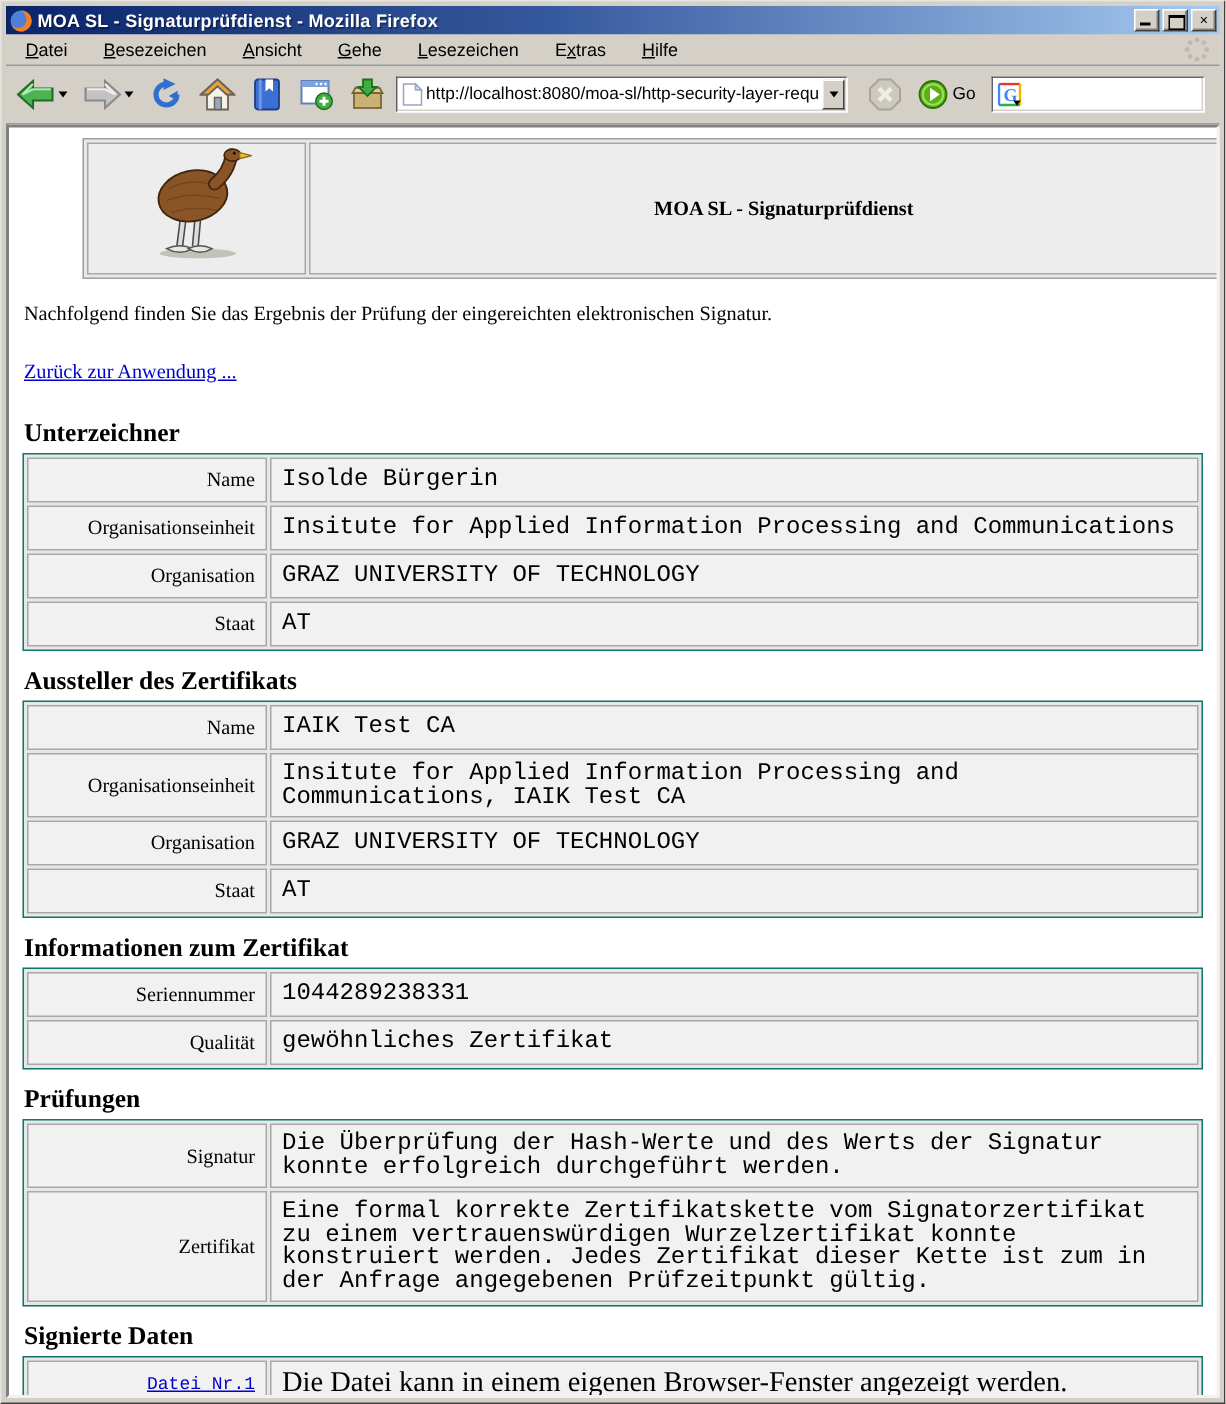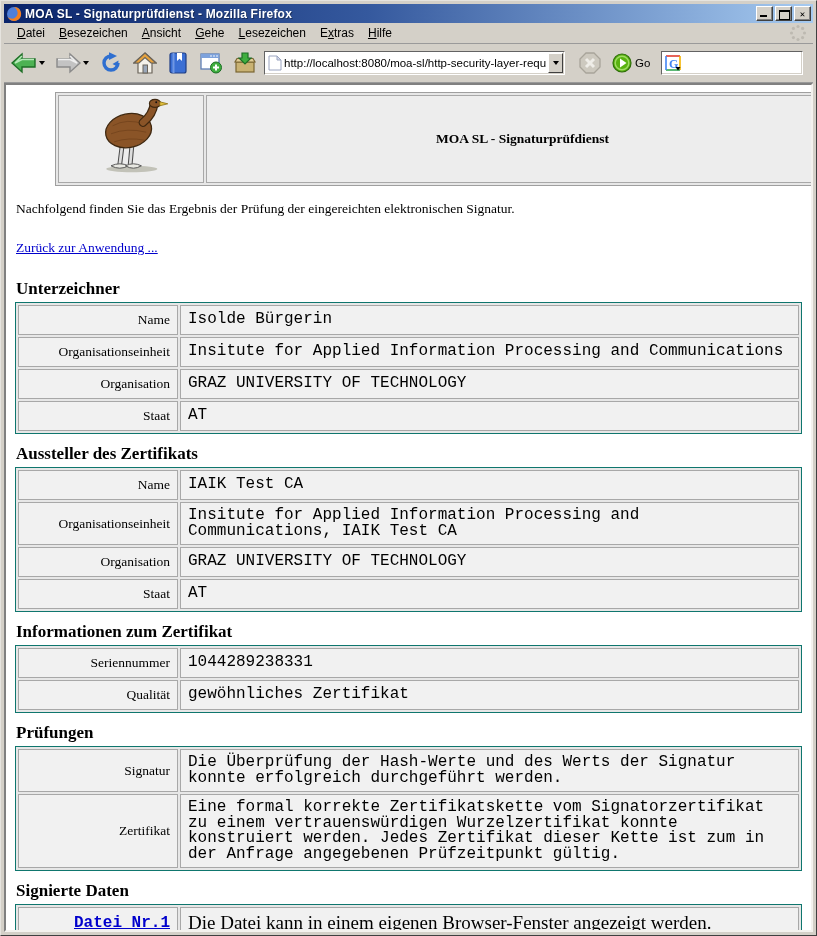--- a/index.html
+++ b/index.html
@@ -33,21 +33,21 @@
   .glyph-max::after { content:""; position:absolute; left:3px; top:3px; width:9px; height:7px;
     border:1px solid #000; border-top-width:2px; }
   .glyph-close::after { content:"\2715"; font-size:9px; font-weight:bold; position:absolute; left:0; right:0; top:1px; }
 
   
   .fxicon { width:16px; height:16px; flex:0 0 16px; }
 
   
   .menubar {
     height:21px; flex:0 0 21px; display:flex; align-items:center;
-    padding:0 6px; gap:0; background:#d4d0c8;
+    padding:0 6px; gap:10px; background:#d4d0c8;
     border-bottom:1px solid #9a9a9a; box-shadow:0 1px 0 #f2f0ec;
     font-size:12px; color:#000;
   }
   .menu-item { padding:2px 7px; cursor:default; white-space:nowrap; }
   .accel { text-decoration:underline; }
   .throbber { margin-left:auto; width:18px; height:18px; opacity:.8; }
 
   
   .toolbar {
     height:39px; flex:0 0 39px; display:flex; align-items:center;
@@ -99,21 +99,21 @@
   .sec-h { font-weight:bold; font-size:17px; margin:10px 0 3px 1px; }
   .sec-h.first { margin-top:23px; }
 
   table.data { width:100%; border-collapse:separate; border-spacing:2px;
     background:#e7e7e7; border:1px solid #0f766e; }
   table.data td { border:1px solid #a8a8a8; background:#f1f1f1; vertical-align:middle; }
   td.lbl { width:160px; text-align:right; padding:6px 7px; font-size:13.5px; }
   td.val { font-family:"Liberation Mono","DejaVu Sans Mono",monospace;
     font-size:16px; line-height:15.5px; padding:5px 7px; }
   a.mono-link { font-family:"Liberation Mono","DejaVu Sans Mono",monospace;
-    font-size:16px; font-weight:bold; color:#0000cc; text-decoration:underline; cursor:pointer;text-align:right; }
+    font-size:12px; font-weight:normal; color:#0000cc; text-decoration:underline; cursor:pointer;text-align:right; }
   .bottomlink { display:inline-block; margin:22px 0 0 1px; }
 </style>
 </head>
 <body>
 
 <div class="window">
 
   <div class="titlebar">
     <svg class="fxicon" viewBox="0 0 16 16">
       <circle cx="8" cy="8" r="7" fill="#4f7fd9"></circle>

